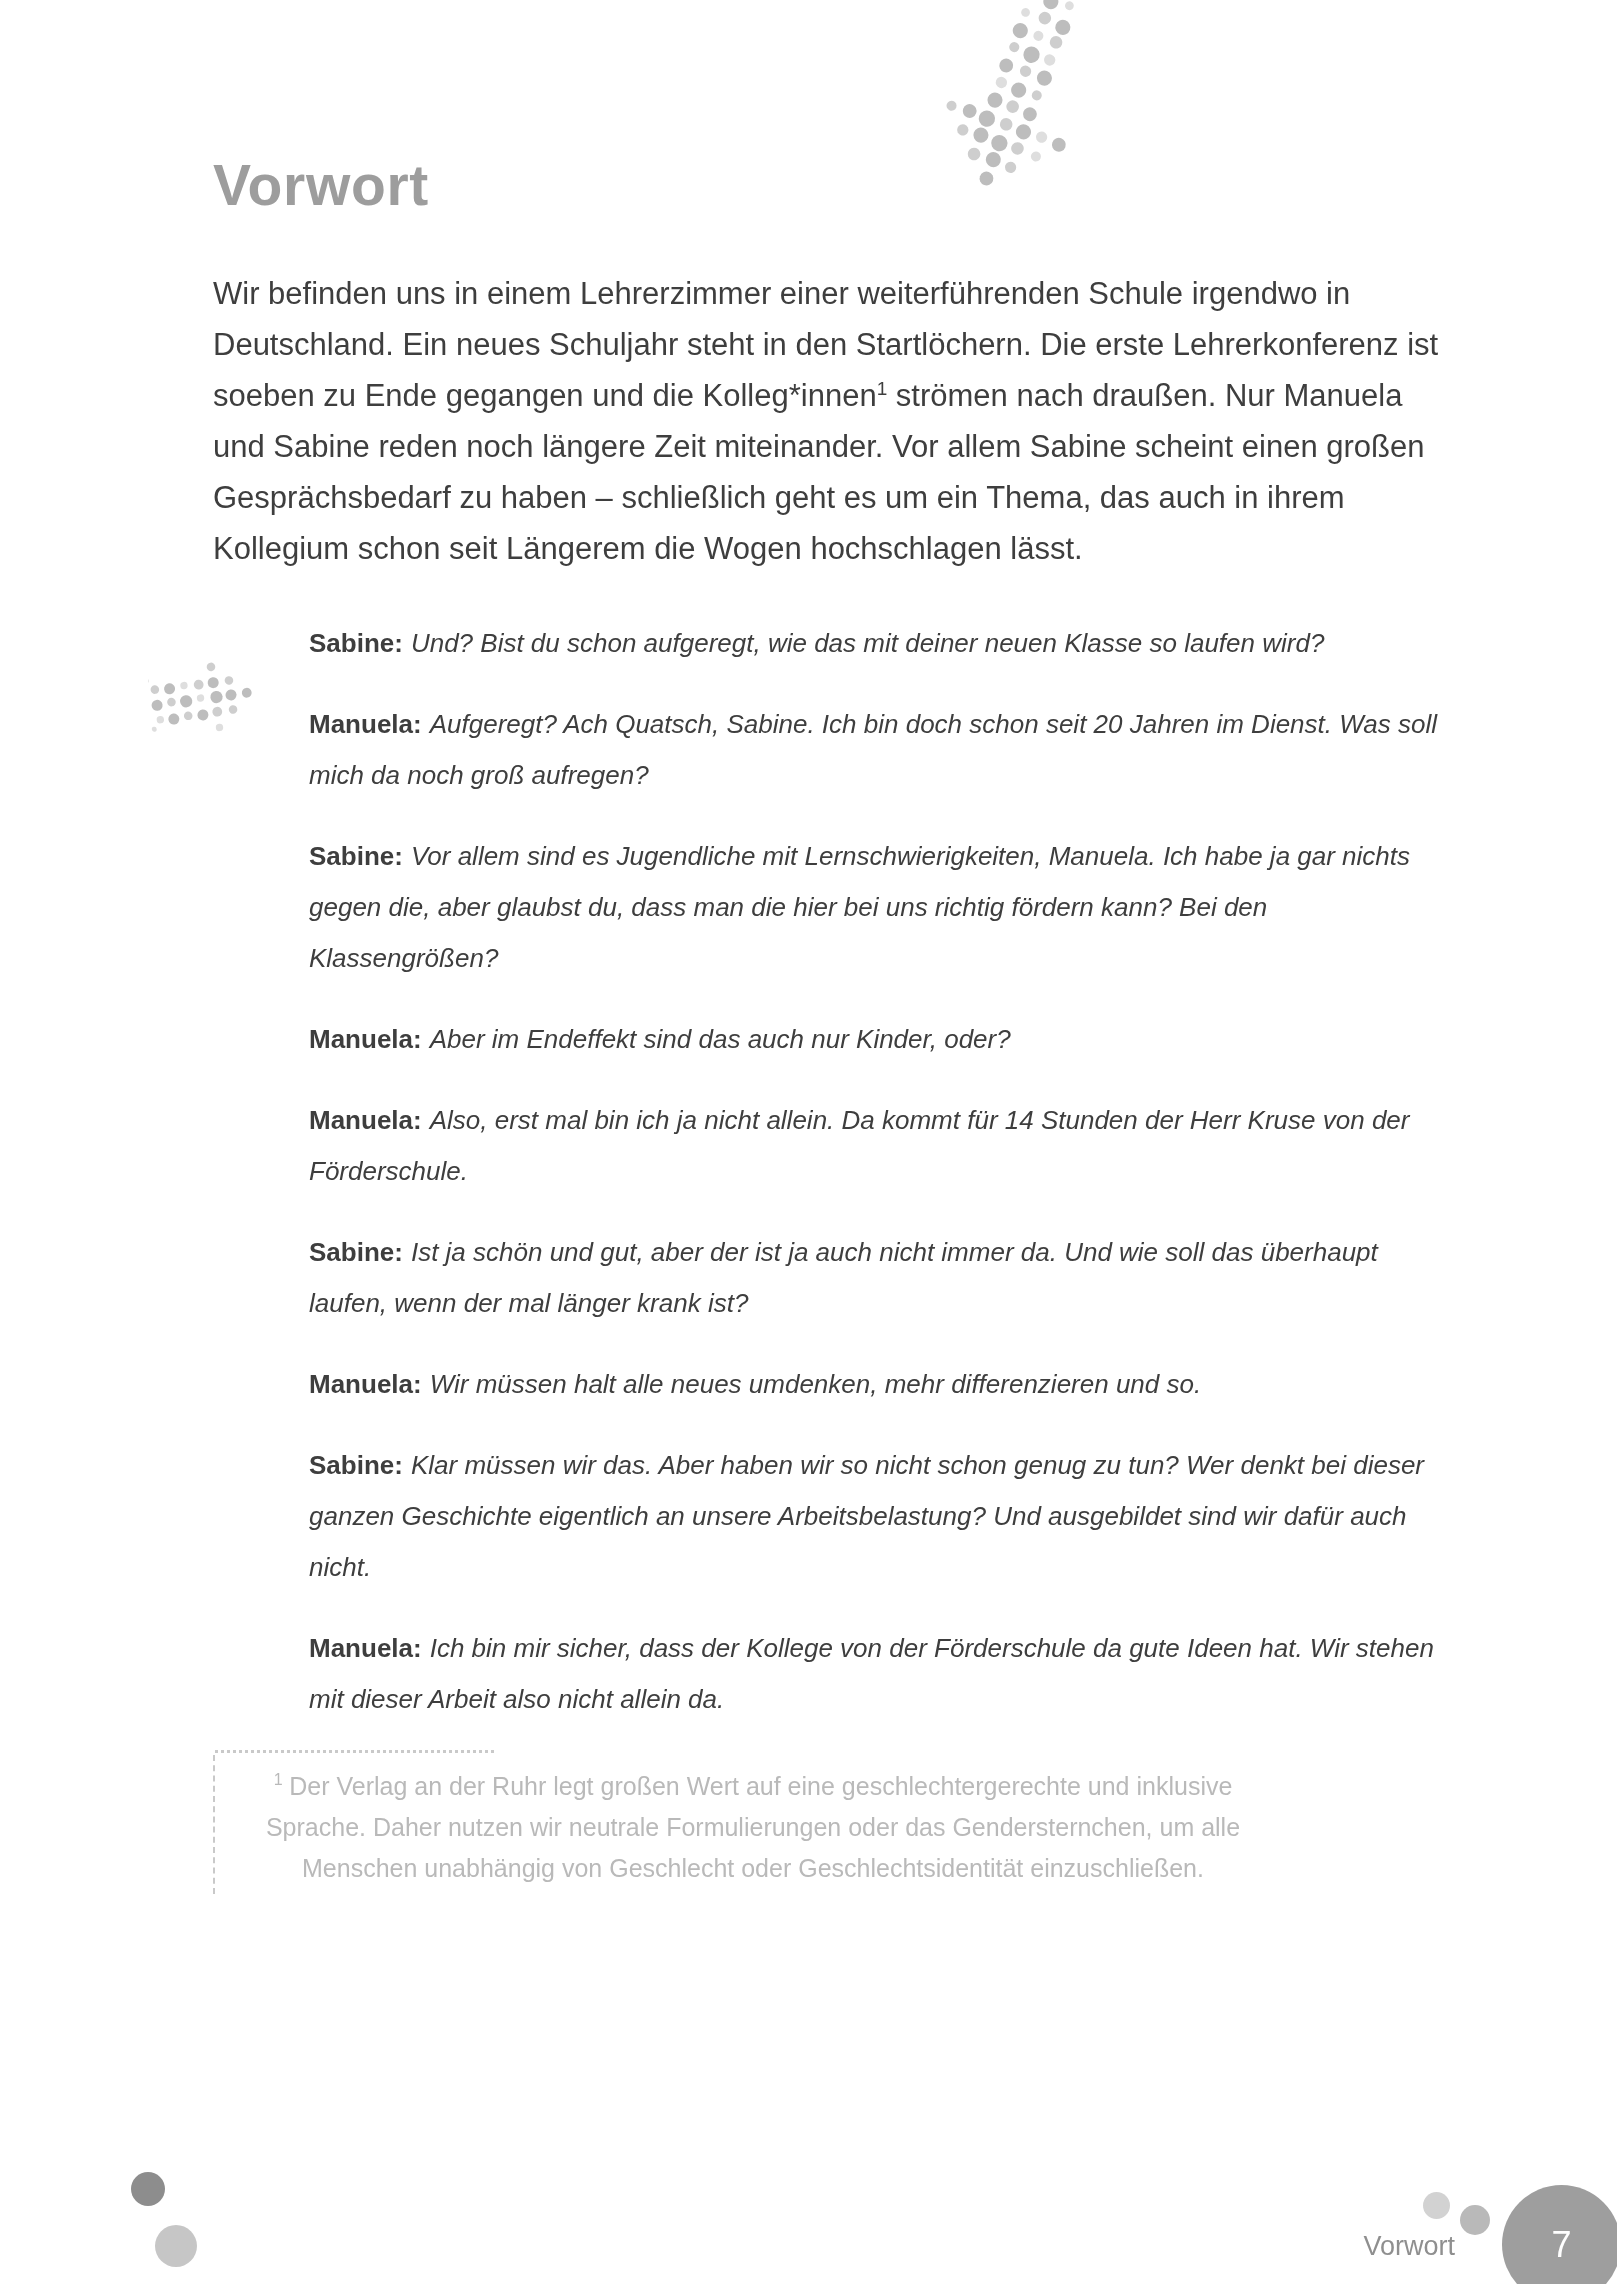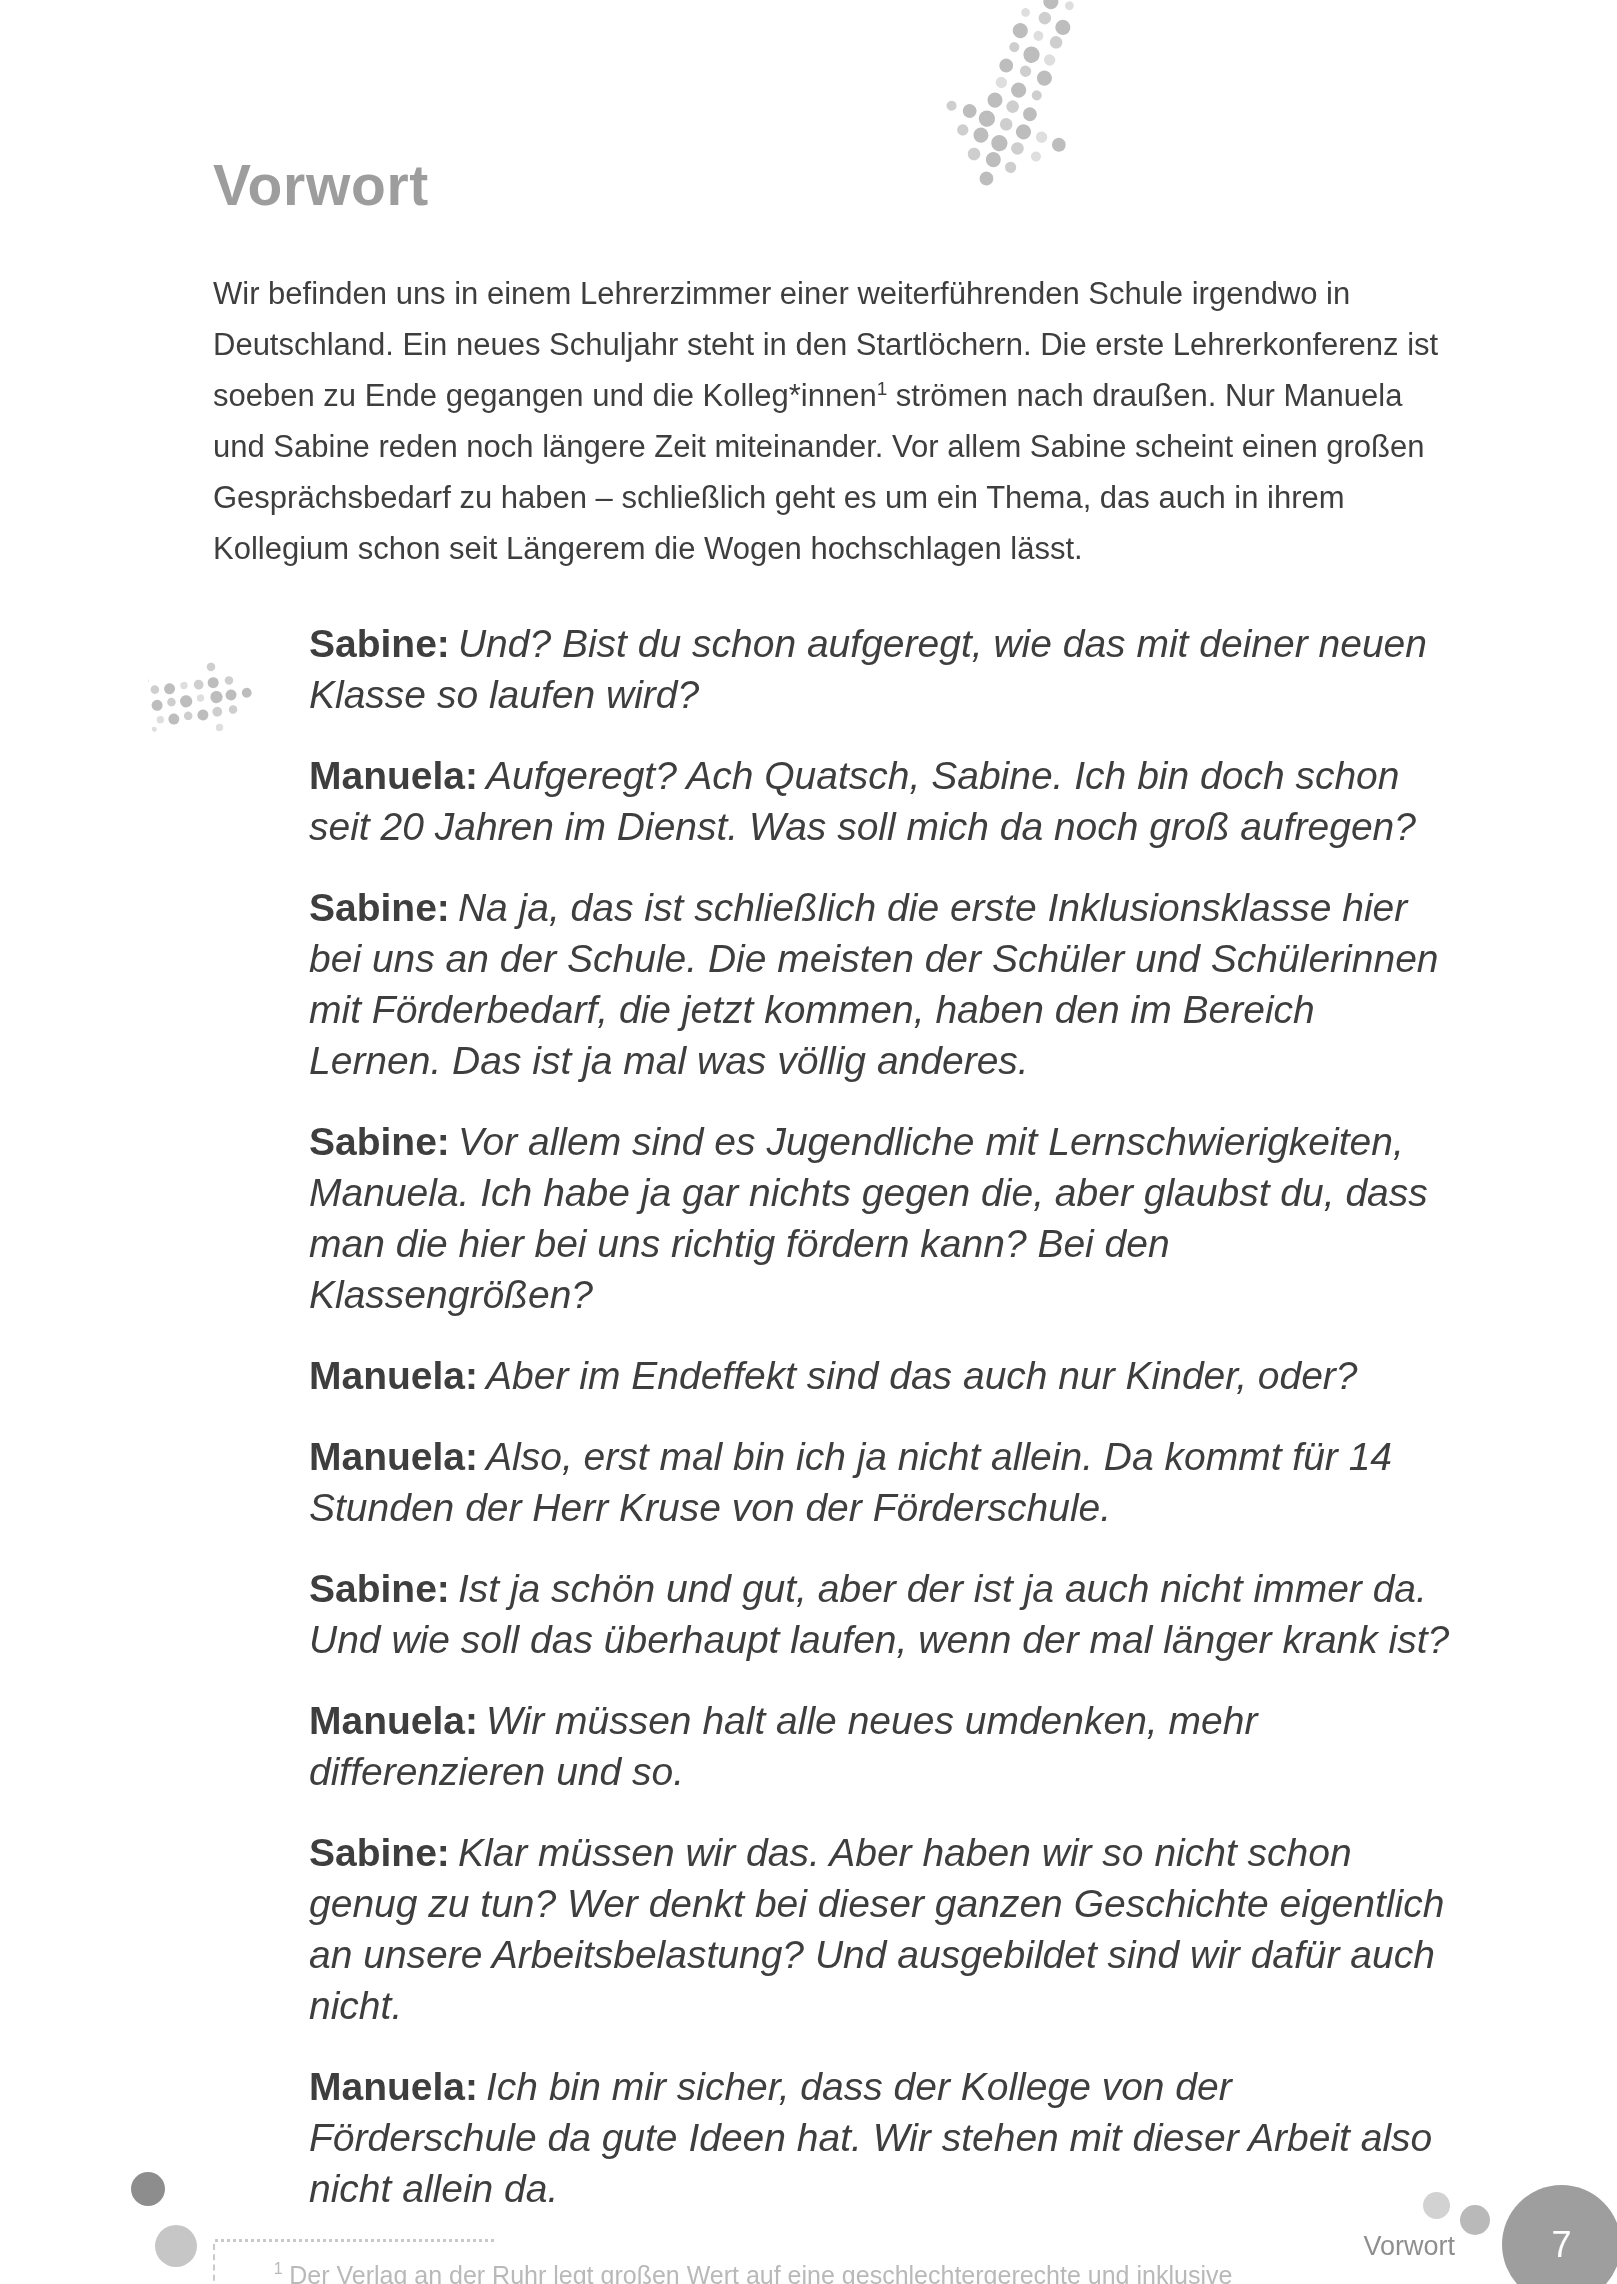--- a/index.html
+++ b/index.html
@@ -26,21 +26,21 @@
     margin: 50px 0 0 0;
     font-size: 31px;
     line-height: 51px;
     color: #3e3e3e;
   }
   .intro sup { font-size: 19px; line-height: 0; }
 
   .dialogue { margin: 44px 0 0 96px; width: 1147px; }
   .dialogue p {
     margin: 0 0 30px 0;
-    font-size: 39px;
+    font-size: 26px;
     line-height: 51px;
     color: #3e3e3e;
     font-style: italic;
   }
   .dialogue .speaker {
     font-style: normal;
     font-weight: bold;
     margin-right: 8px;
   }
 
@@ -171,21 +171,20 @@
 
   <div class="content">
 
     <h1 class="title">Vorwort</h1>
 
     <p class="intro"><span>Wir befinden uns in einem Lehrerzimmer einer weiterführenden Schule irgendwo in Deutschland. Ein neues Schuljahr steht in den Startlöchern. Die erste Lehrerkonferenz ist soeben zu Ende gegangen und die Kolleg*innen</span><sup>1</sup><span> strömen nach draußen. Nur Manuela und Sabine reden noch längere Zeit miteinander. Vor allem Sabine scheint einen großen Gesprächsbedarf zu haben – schließlich geht es um ein Thema, das auch in ihrem Kollegium schon seit Längerem die Wogen hochschlagen lässt.</span></p>
 
     <div class="dialogue">
       <p><b class="speaker">Sabine:</b><span class="utterance">Und? Bist du schon aufgeregt, wie das mit deiner neuen Klasse so laufen wird?</span></p>
       <p><b class="speaker">Manuela:</b><span class="utterance">Aufgeregt? Ach Quatsch, Sabine. Ich bin doch schon seit 20 Jahren im Dienst. Was soll mich da noch groß aufregen?</span></p>
-      <p><b class="speaker">Sabine:</b><span class="utterance">Na ja, das ist schließlich die erste Inklusionsklasse hier bei uns an der Schule. Die meisten der Schüler und Schülerinnen mit Förderbedarf, die jetzt kommen, haben den im Bereich Lernen. Das ist ja mal was völlig anderes.</span></p>
       <p><b class="speaker">Sabine:</b><span class="utterance">Vor allem sind es Jugendliche mit Lernschwierigkeiten, Manuela. Ich habe ja gar nichts gegen die, aber glaubst du, dass man die hier bei uns richtig fördern kann? Bei den Klassengrößen?</span></p>
       <p><b class="speaker">Manuela:</b><span class="utterance">Aber im Endeffekt sind das auch nur Kinder, oder?</span></p>
       <p><b class="speaker">Manuela:</b><span class="utterance">Also, erst mal bin ich ja nicht allein. Da kommt für 14 Stunden der Herr Kruse von der Förderschule.</span></p>
       <p><b class="speaker">Sabine:</b><span class="utterance">Ist ja schön und gut, aber der ist ja auch nicht immer da. Und wie soll das überhaupt laufen, wenn der mal länger krank ist?</span></p>
       <p><b class="speaker">Manuela:</b><span class="utterance">Wir müssen halt alle neues umdenken, mehr differenzieren und so.</span></p>
       <p><b class="speaker">Sabine:</b><span class="utterance">Klar müssen wir das. Aber haben wir so nicht schon genug zu tun? Wer denkt bei dieser ganzen Geschichte eigentlich an unsere Arbeitsbelastung? Und ausgebildet sind wir dafür auch nicht.</span></p>
       <p><b class="speaker">Manuela:</b><span class="utterance">Ich bin mir sicher, dass der Kollege von der Förderschule da gute Ideen hat. Wir stehen mit dieser Arbeit also nicht allein da.</span></p>
     </div>
 
     <div class="footnote"><sup>1</sup><span>Der Verlag an der Ruhr legt großen Wert auf eine geschlechtergerechte und inklusive Sprache. Daher nutzen wir neutrale Formulierungen oder das Gendersternchen, um alle Menschen unabhängig von Geschlecht oder Geschlechtsidentität einzuschließen.</span></div>

